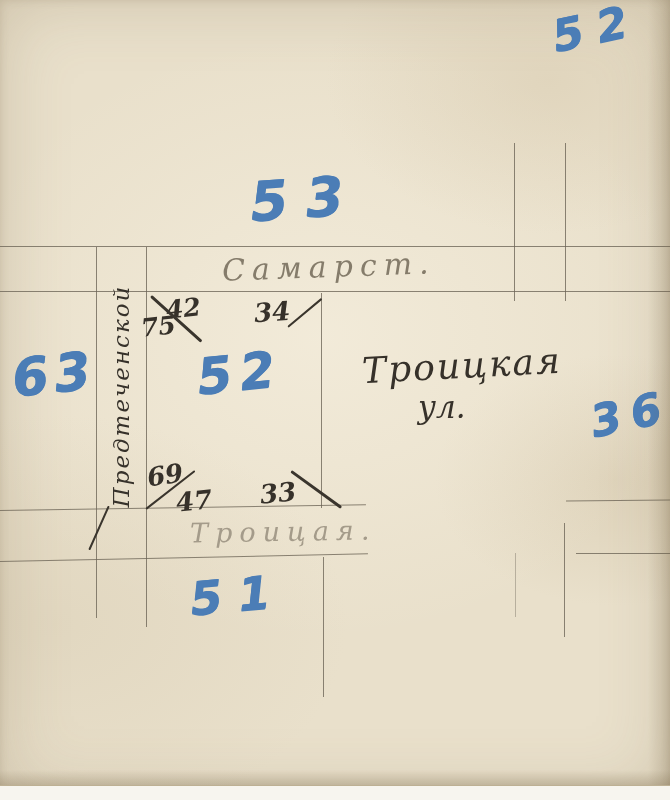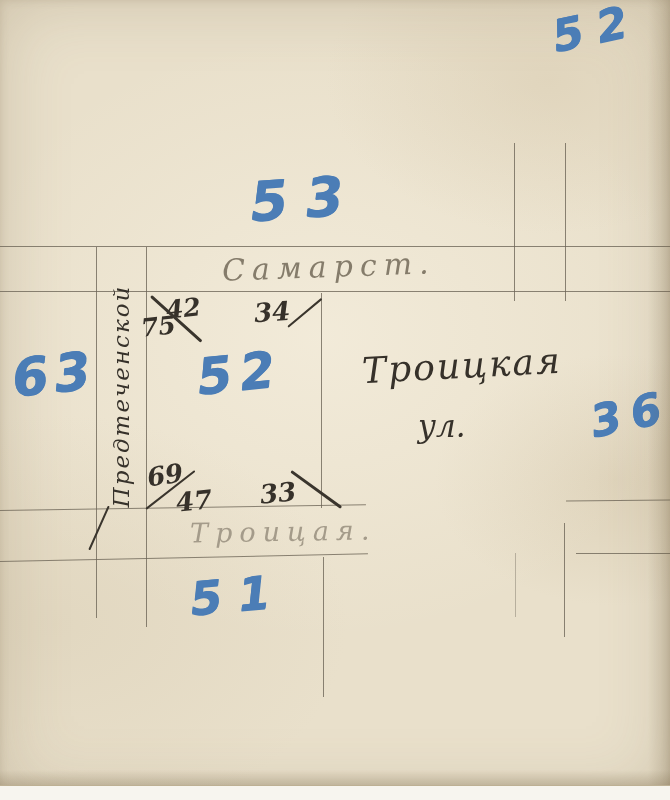--- a/index.html
+++ b/index.html
@@ -80,21 +80,21 @@
 
   <div class="pencil-text" style="left:222px;top:252px;font-size:30px;letter-spacing:7px;color:#857c6b;transform:rotate(-2deg);">Самарст.</div>
   <div class="pencil-text" style="left:190px;top:518px;font-size:27px;letter-spacing:7px;color:#a49b8a;transform:rotate(-1deg);">Троицая.</div>
 
   <div class="vertical-street">
     <span>Предтеченской</span>
   </div>
   <div class="slash" style="left:98px;top:504px;width:2px;height:48px;transform:rotate(24deg);"></div>
 
   <div class="ink-cursive" style="left:362px;top:348px;font-size:36px;letter-spacing:2px;transform:rotate(-3deg);">Троицкая</div>
-  <div class="ink-cursive" style="left:418px;top:392px;font-size:31px;margin-top:19px;">ул.</div>
+  <div class="ink-cursive" style="left:418px;top:392px;font-size:31px;">ул.</div>
 
   <div class="ink-num ink" style="left:166px;top:296px;font-size:25px;transform:rotate(-6deg);">42</div>
   <div class="ink-num ink" style="left:141px;top:314px;font-size:25px;transform:rotate(-6deg);">75</div>
   <div class="slash" style="left:152px;top:295px;width:68px;height:3px;transform:rotate(42deg);transform-origin:left top;"></div>
 
   <div class="ink-num ink" style="left:254px;top:299px;font-size:26px;transform:rotate(-4deg);">34</div>
   <div class="slash" style="left:288px;top:326px;width:44px;height:2px;transform:rotate(-40deg);transform-origin:left center;"></div>
 
   <div class="ink-num ink" style="left:147px;top:462px;font-size:26px;transform:rotate(-8deg);">69</div>
   <div class="ink-num ink" style="left:176px;top:488px;font-size:26px;transform:rotate(-6deg);">47</div>

